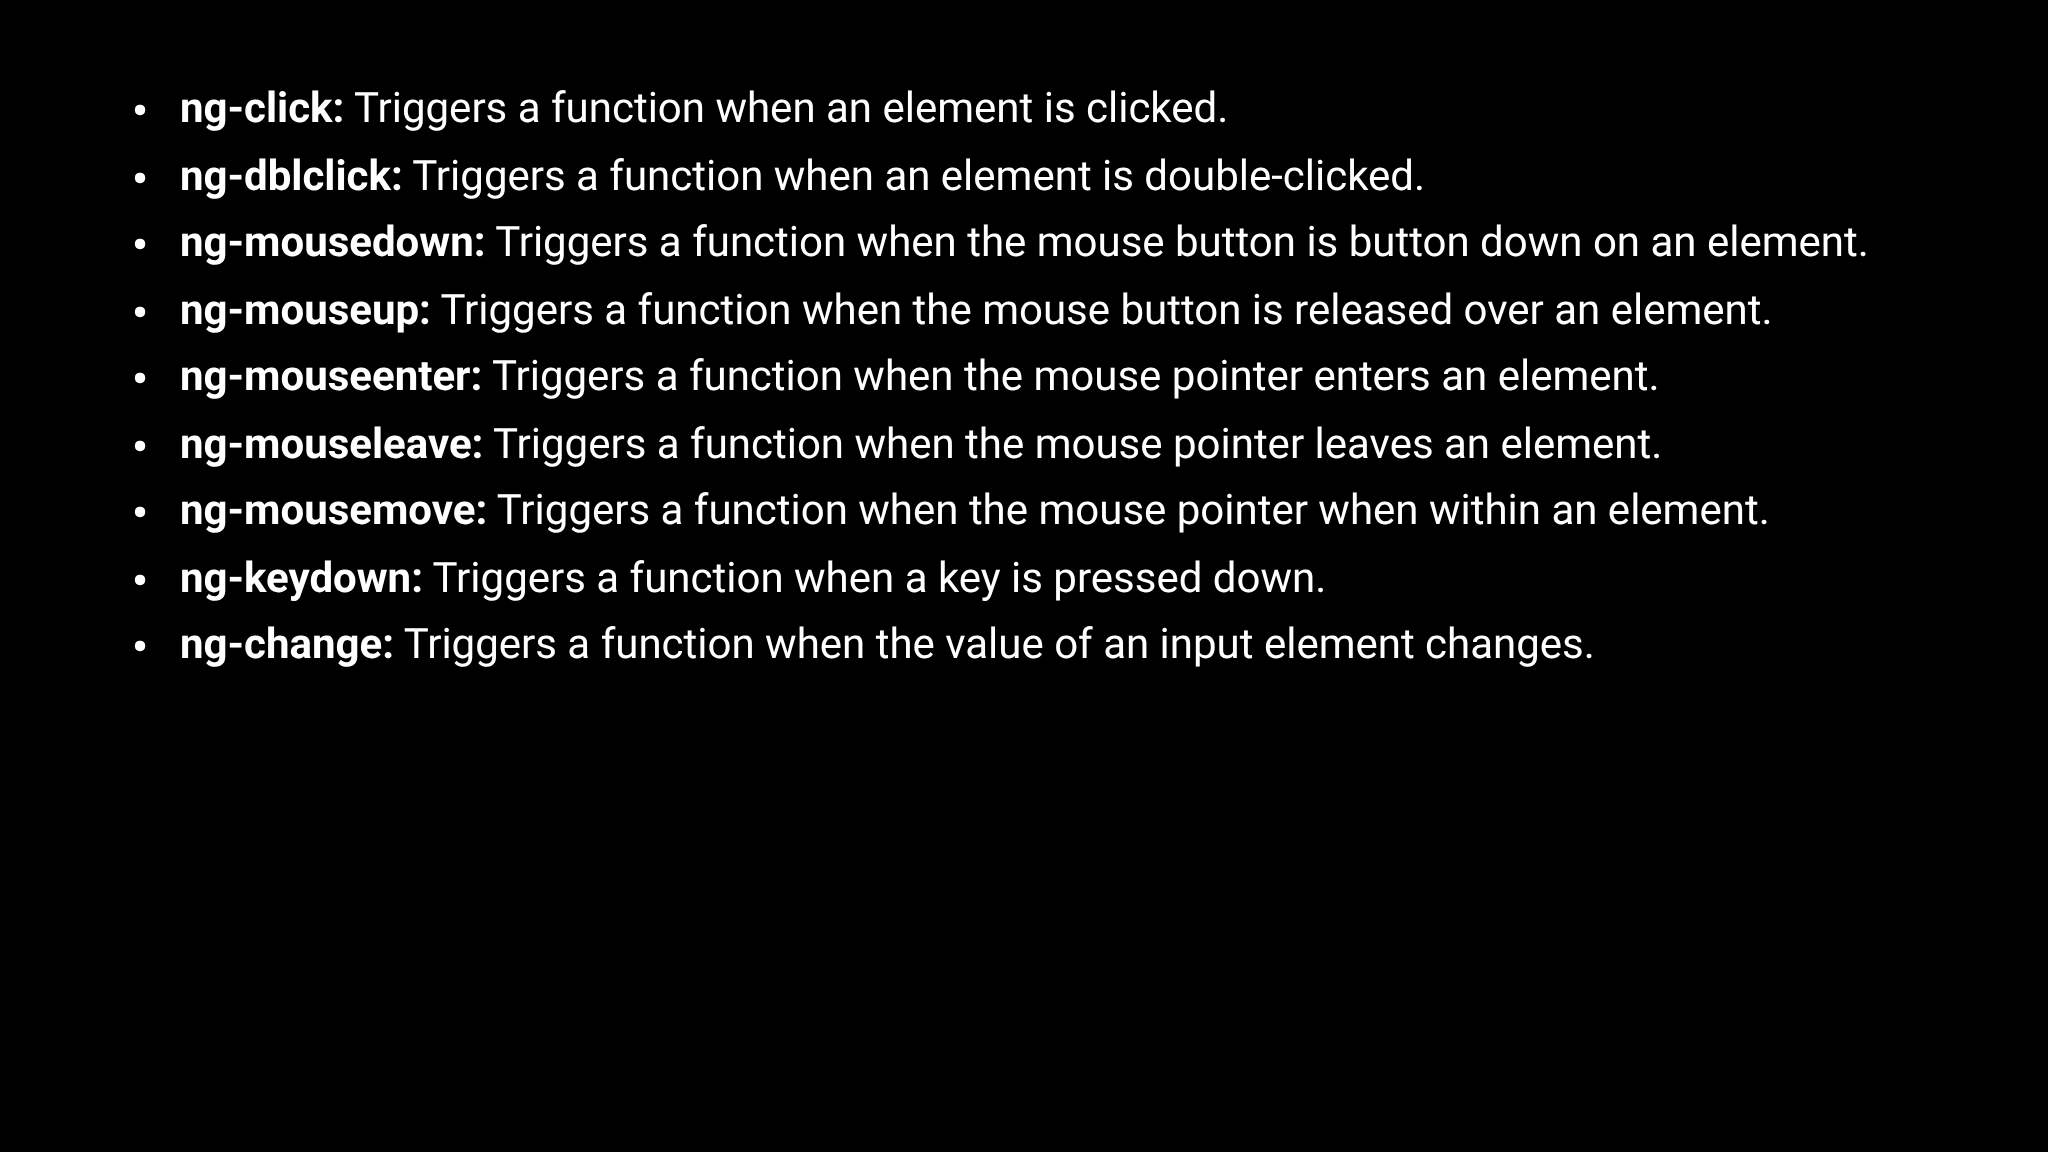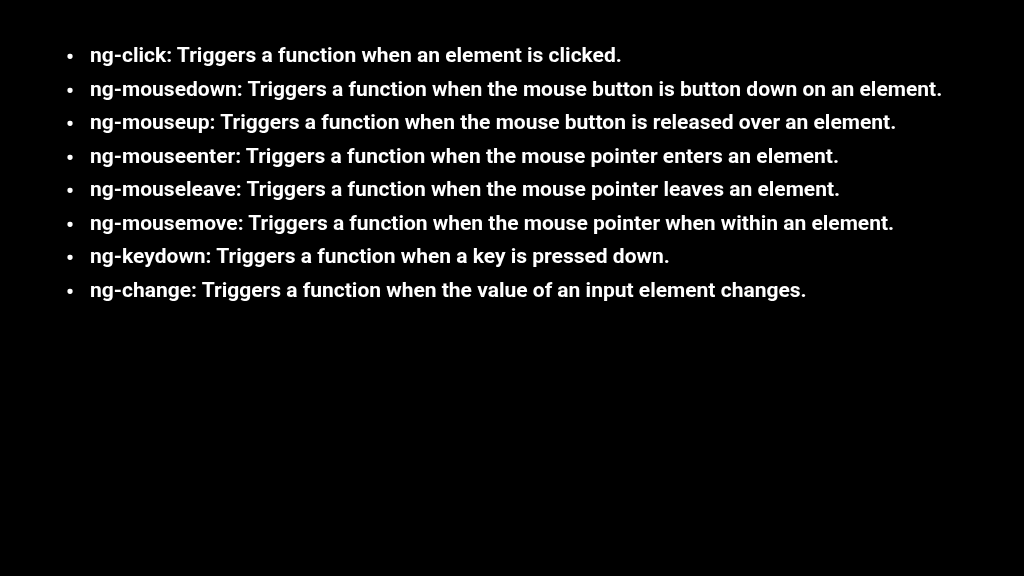--- a/index.html
+++ b/index.html
@@ -29,28 +29,29 @@
       content: "•";
       position: absolute;
       left: 6px;
       font-size: 22px;
       font-weight: bold;
     }
     .term {
       font-weight: 700;
     }
     .desc {
-      font-weight: 700;
+      font-weight: 400;
     }
   </style>
 </head>
 <body>
 
 <ul id="directive-list">
 <li><span class="term">ng-click:</span><span class="desc"> Triggers a function when an element is clicked.</span></li>
+    <li><span class="term">ng-dblclick:</span><span class="desc"> Triggers a function when an element is double-clicked.</span></li>
     <li><span class="term">ng-mousedown:</span><span class="desc"> Triggers a function when the mouse button is button down on an element.</span></li>
     <li><span class="term">ng-mouseup:</span><span class="desc"> Triggers a function when the mouse button is released over an element.</span></li>
     <li><span class="term">ng-mouseenter:</span><span class="desc"> Triggers a function when the mouse pointer enters an element.</span></li>
     <li><span class="term">ng-mouseleave:</span><span class="desc"> Triggers a function when the mouse pointer leaves an element.</span></li>
     <li><span class="term">ng-mousemove:</span><span class="desc"> Triggers a function when the mouse pointer when within an element.</span></li>
     <li><span class="term">ng-keydown:</span><span class="desc"> Triggers a function when a key is pressed down.</span></li>
     <li><span class="term">ng-change:</span><span class="desc"> Triggers a function when the value of an input element changes.</span></li>
   </ul>
 
 </body></html>

